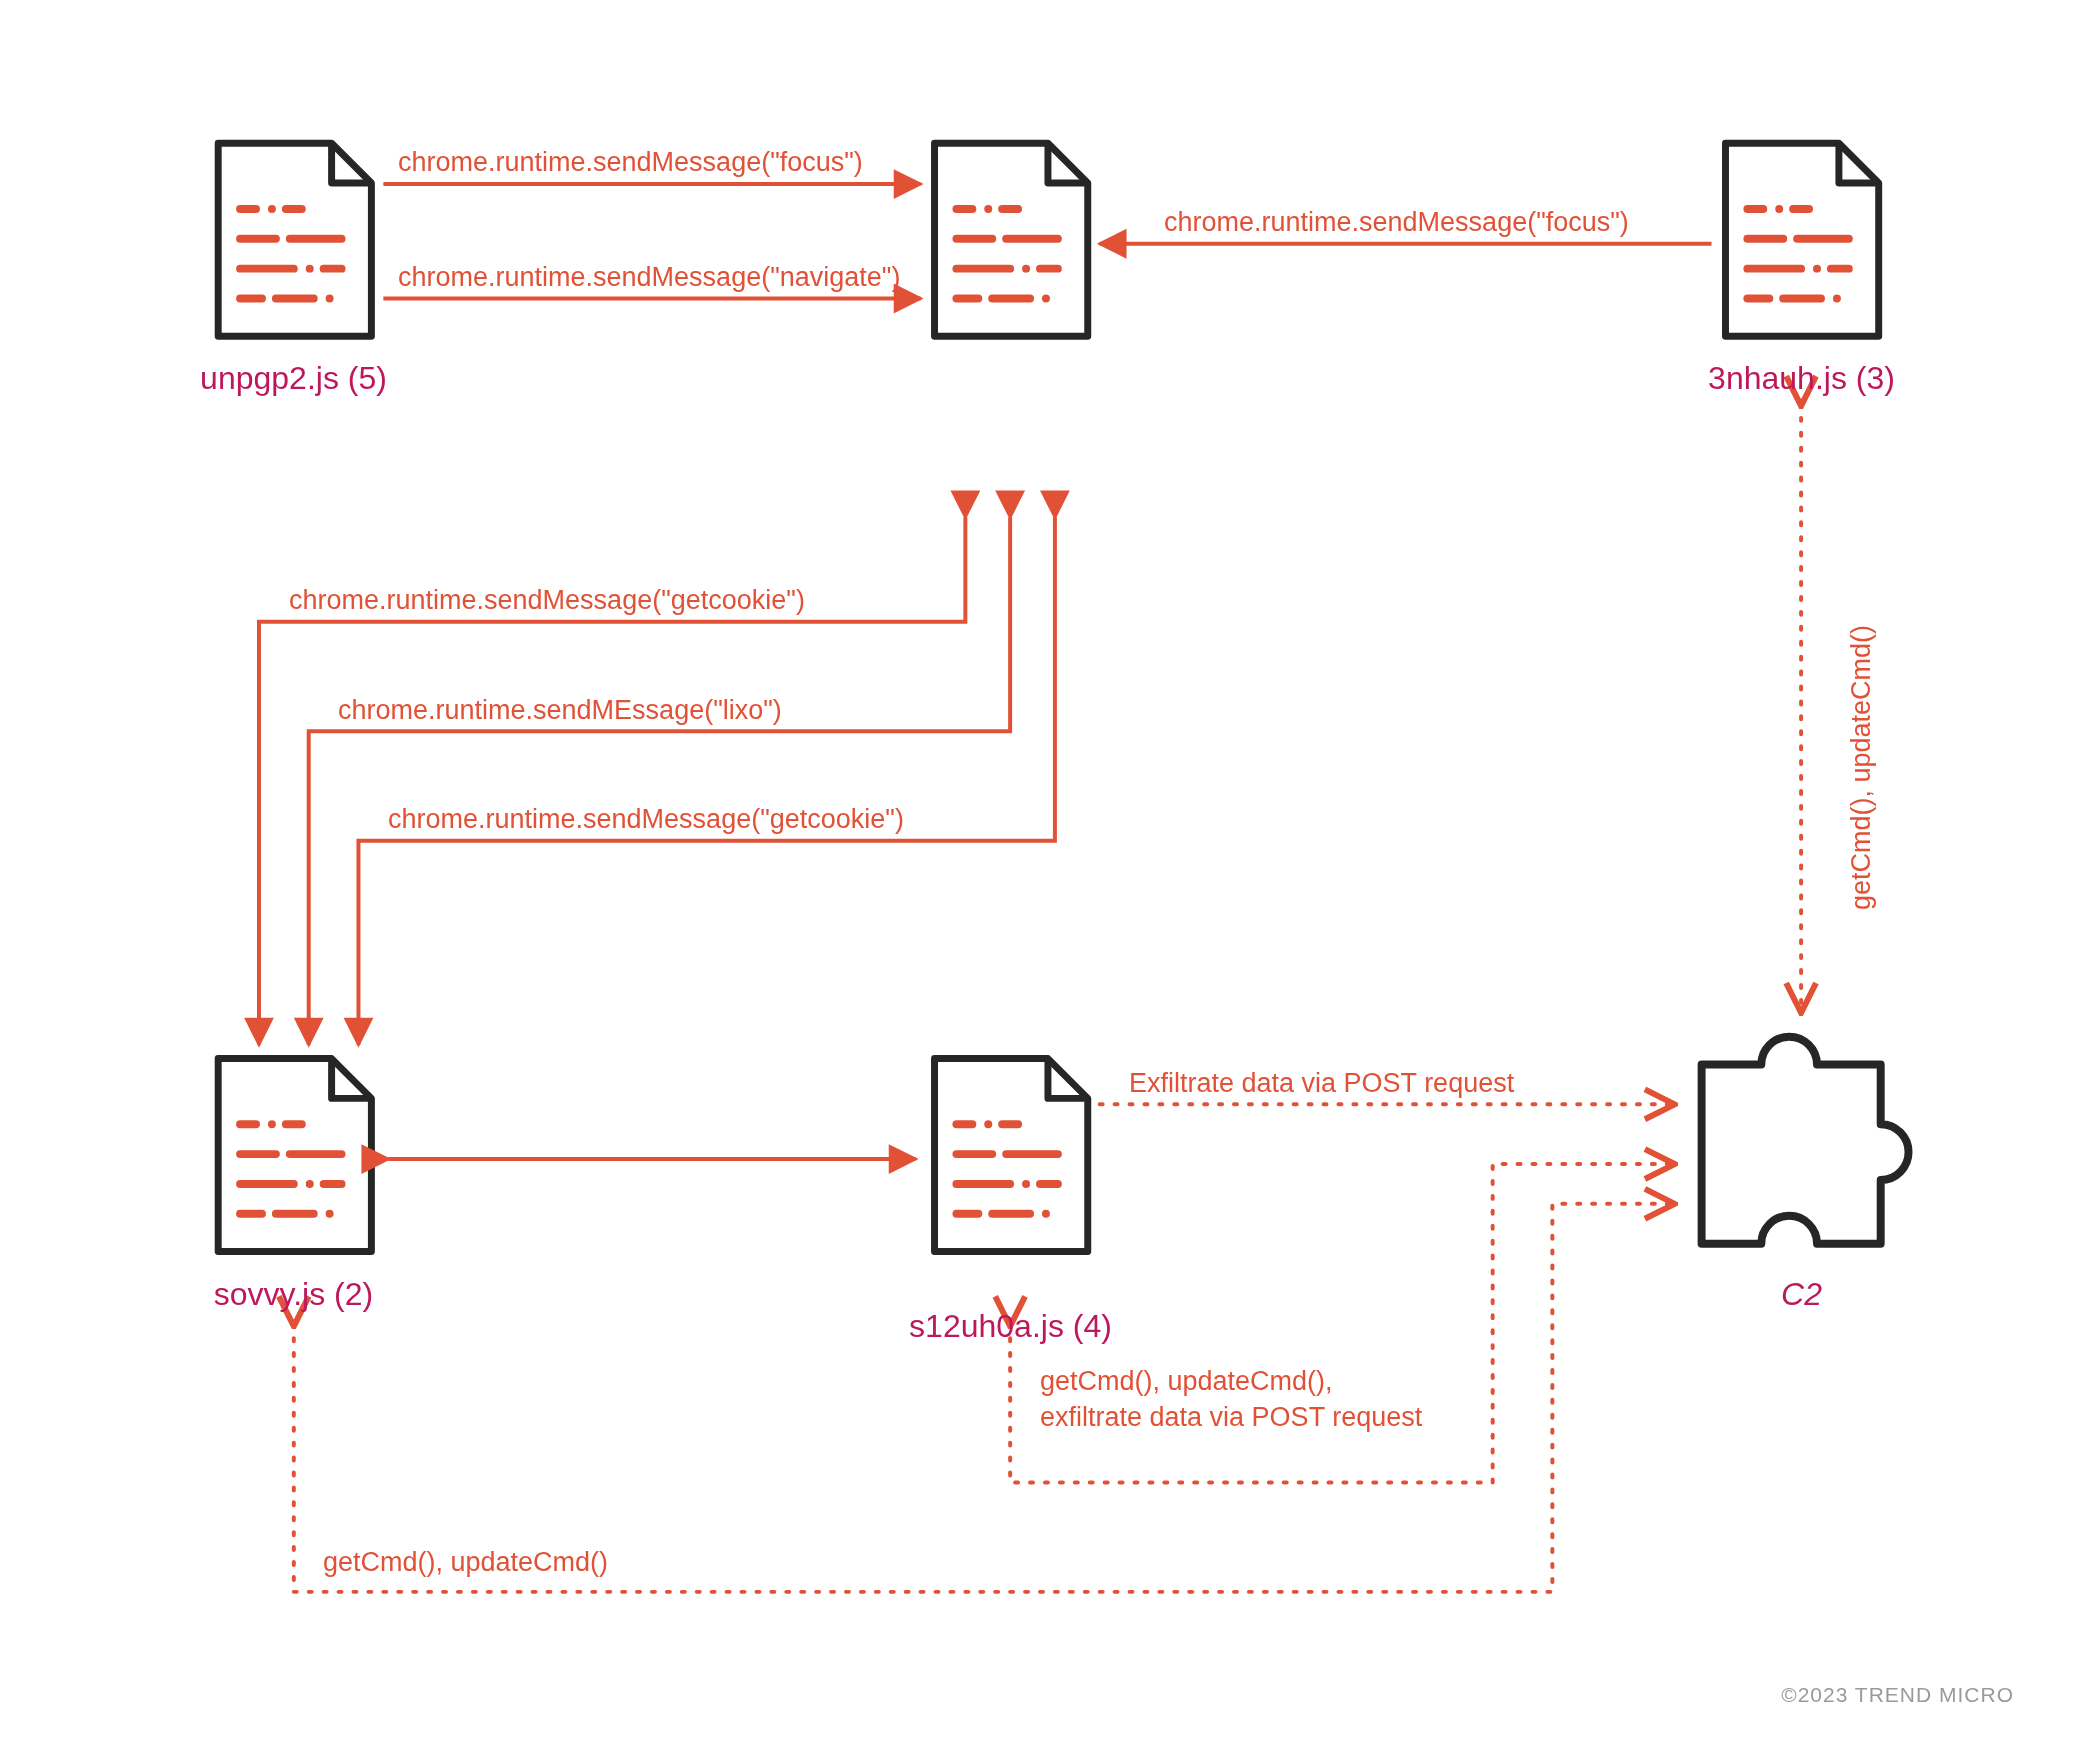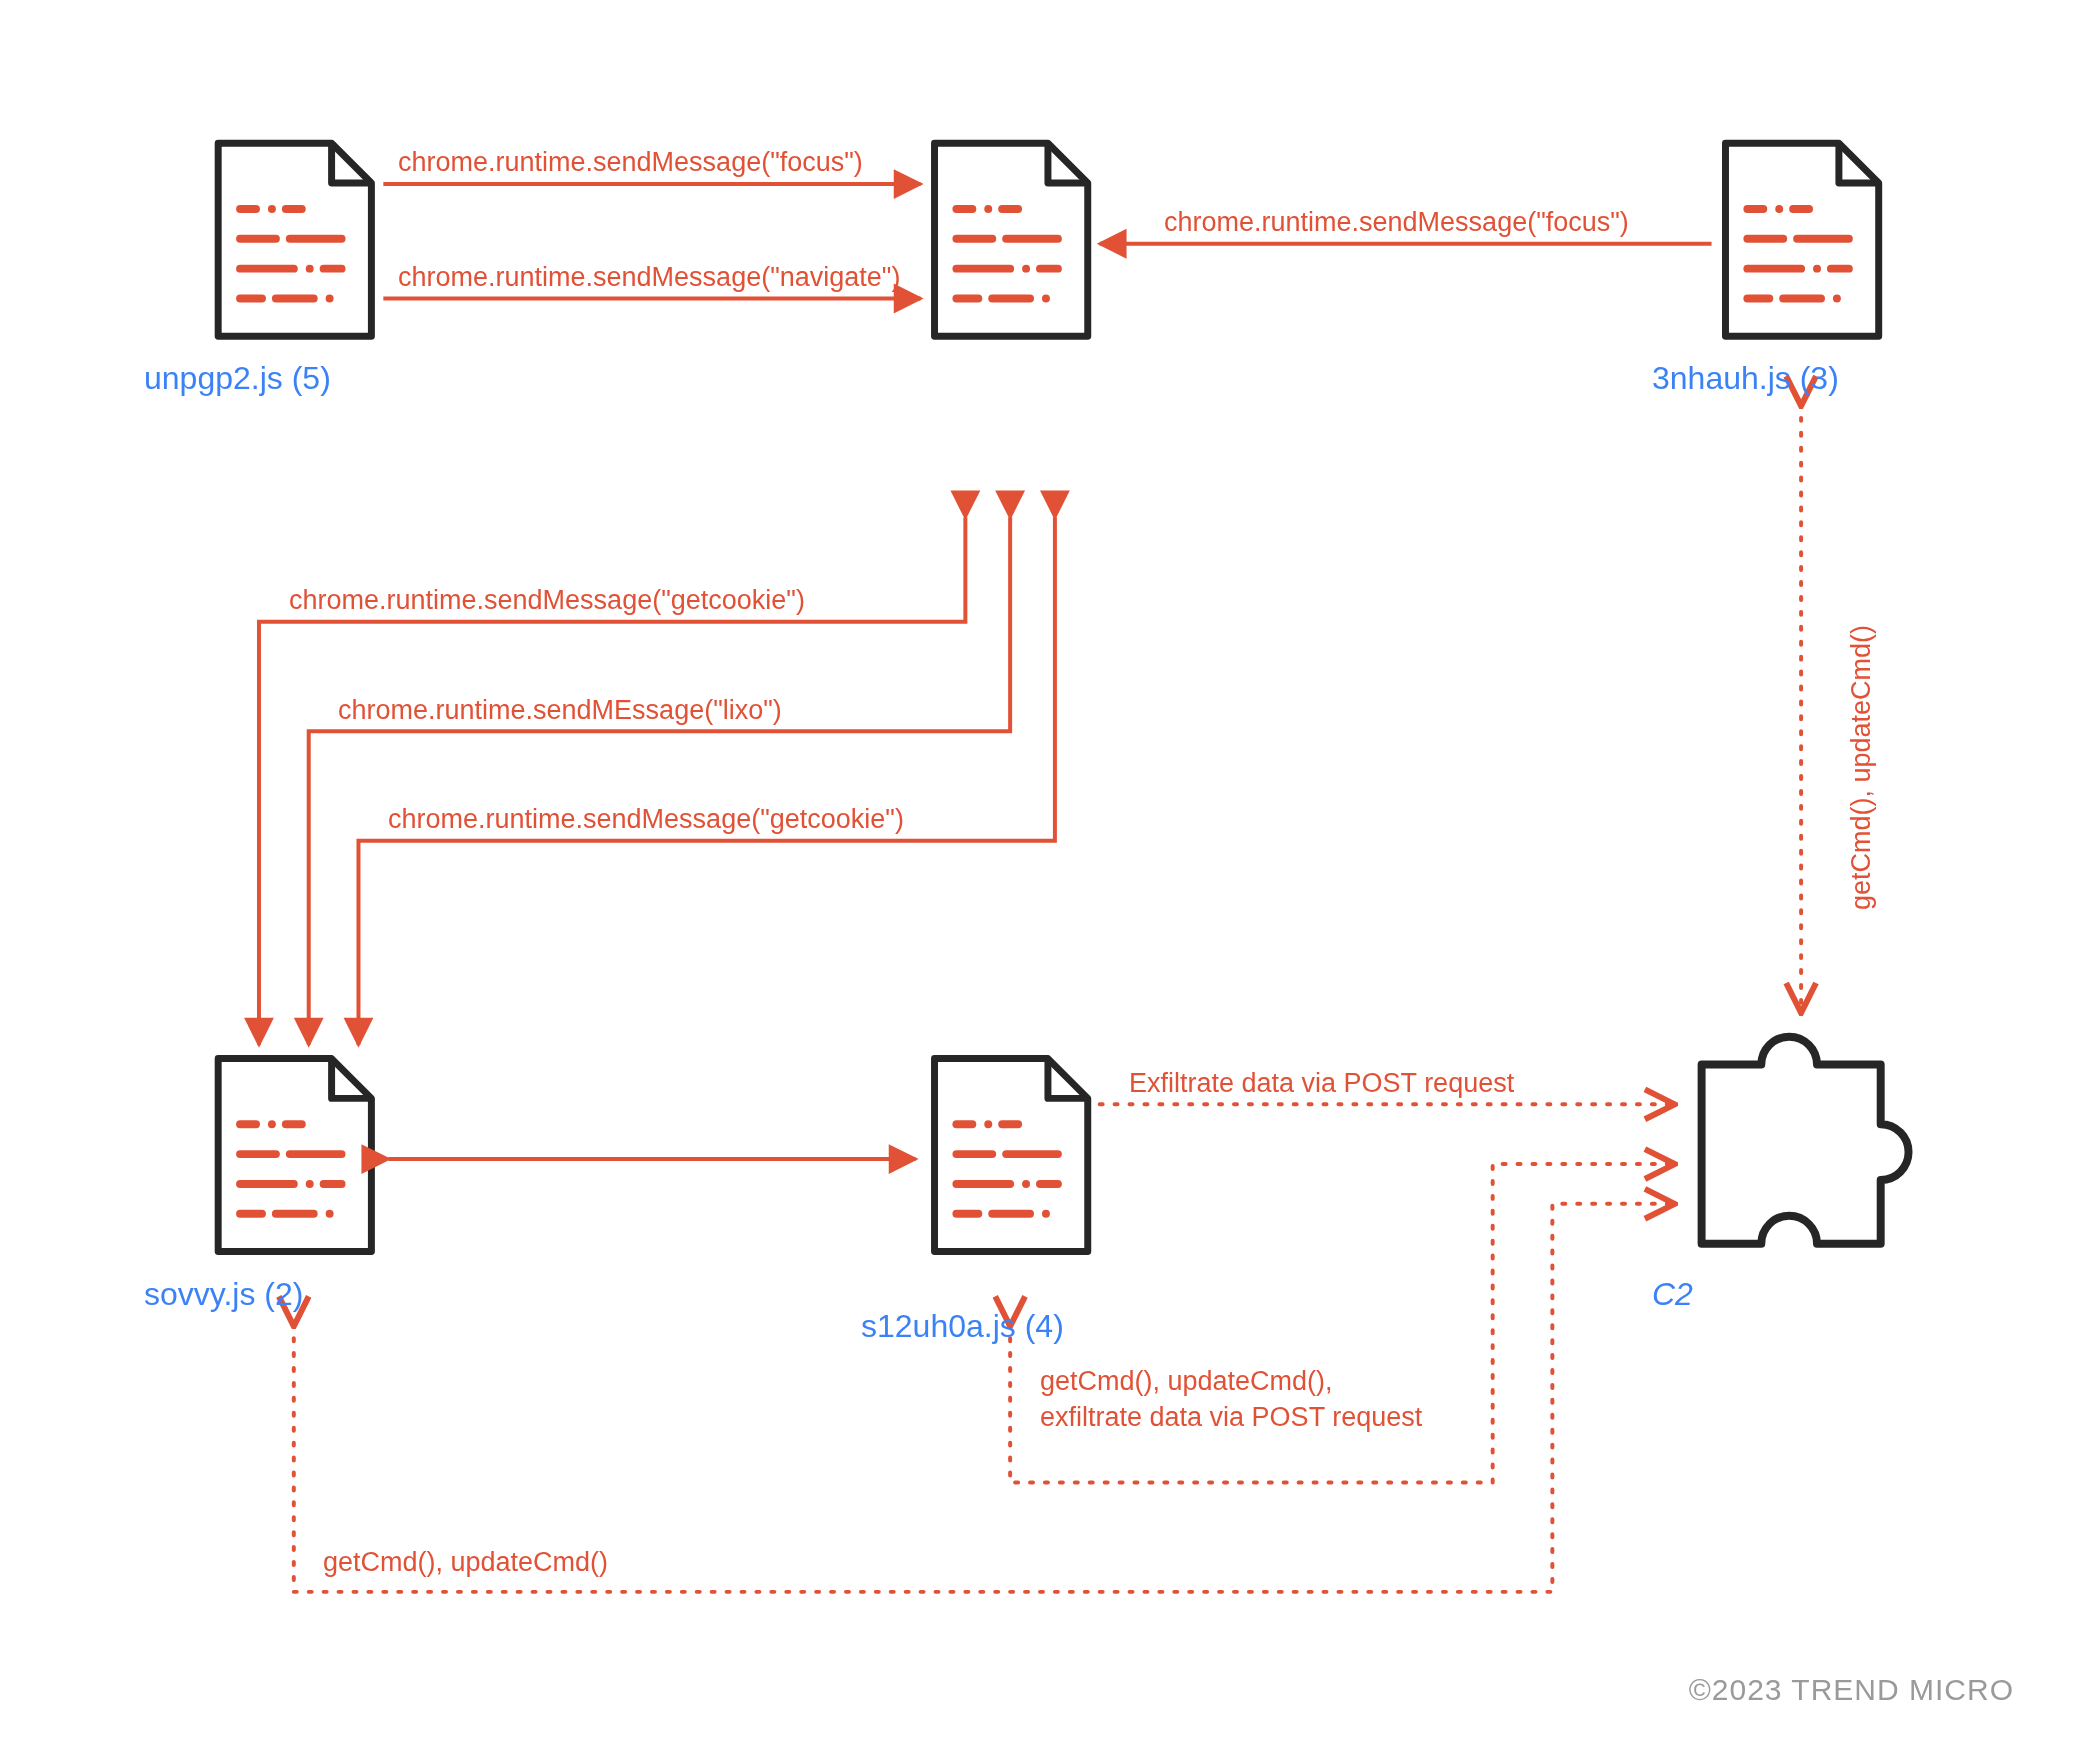--- a/index.html
+++ b/index.html
@@ -18,41 +18,41 @@
   svg.layer {
     position: absolute;
     top: 0; left: 0;
     width: 2074px;
     height: 1762px;
     overflow: visible;
   }
   .node-label {
     position: absolute;
     font-size: 32px;
-    color: #3b82f6;
-    text-align: left;
+    color: #be185d;
+    text-align: center;
     width: 299px;
     line-height: 1.3;
   }
   .node-sub {
     font-size: 30px;
   }
   .edge-label {
     position: absolute;
     font-size: 27px;
     color: #e15136;
     white-space: nowrap;
   }
   .edge-label.vert {
     transform-origin: left top;
     transform: rotate(-90deg);
   }
   .copyright {
     position: absolute;
-    font-size: 30px;
+    font-size: 21px;
     color: #9a9a9a;
     letter-spacing: 1px;
   }
 </style>
 </head>
 <body>
 
 <div class="canvas">
 
   <svg class="layer" viewBox="0 0 2084 1771" xmlns="http://www.w3.org/2000/svg">

